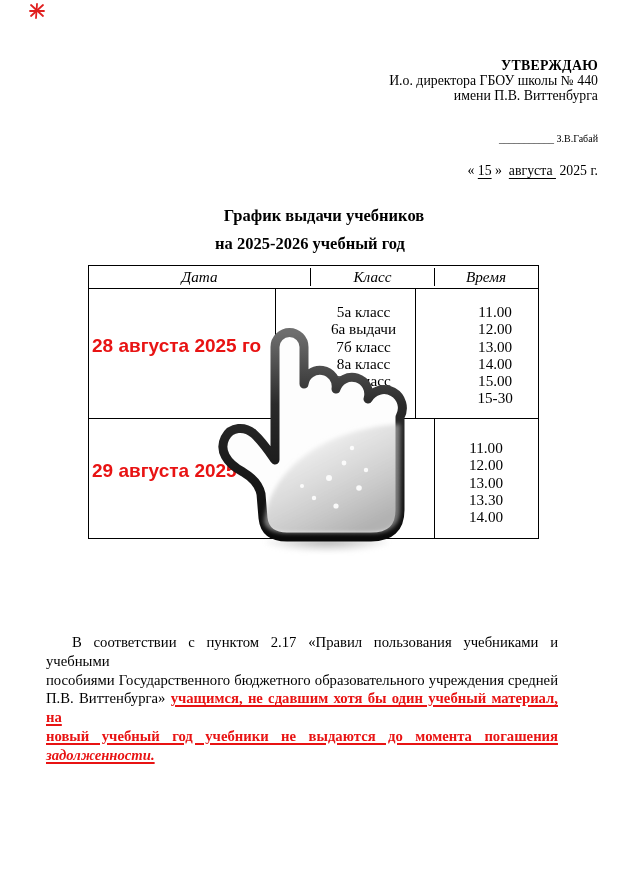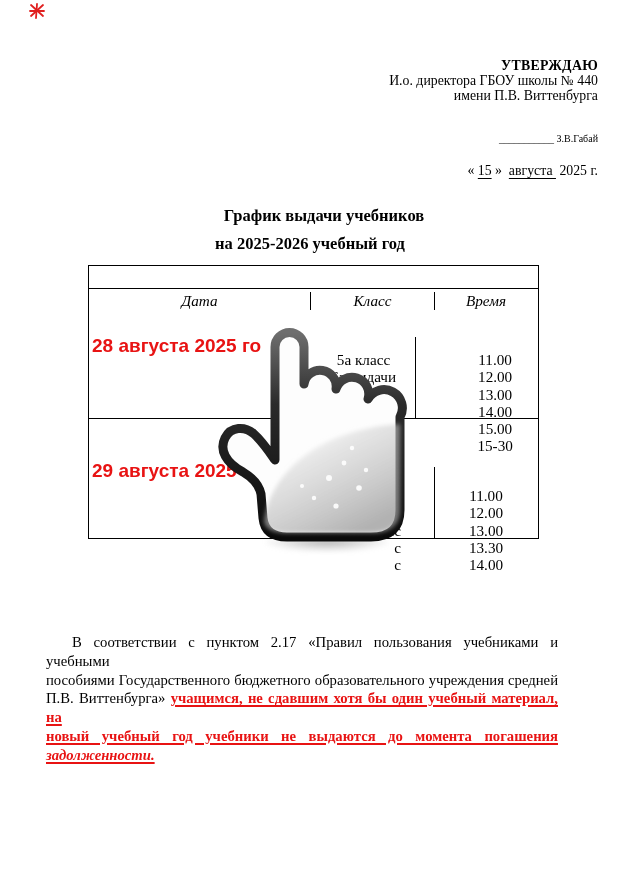--- a/index.html
+++ b/index.html
@@ -17,21 +17,21 @@
   .date-line .u{text-decoration:underline;text-underline-offset:3px;}
 
   
   .title1{position:absolute;top:206px;left:0;right:0;text-align:center;font-weight:bold;font-size:16.5px;padding-left:28px;}
   .title2{position:absolute;top:234px;left:0;right:0;text-align:center;font-weight:bold;font-size:16.5px;}
 
   
   .tbl{position:absolute;left:88px;top:265px;width:449px;border:1.4px solid #000;font-size:15.2px;z-index:1;}
   .t-row{display:flex;}
   .t-row.inner{border-bottom:1.4px solid #000;}
-  .cell{box-sizing:border-box;margin-top:48px;}
+  .cell{box-sizing:border-box;}
   .c1{width:222px;border-right:1.4px solid #000;}
   .c2{width:124px;border-right:1.4px solid #000;}
   .c3{width:102px;}
   .h-row{height:22px;align-items:center;}
   .h-row .cell{text-align:center;font-style:italic;}
   .r1{height:129px;gap:36px;}
   .r2{height:119px;}
   .klist1{padding-top:14px;line-height:17.3px;text-align:center;}
   .klist2{padding-top:20px;line-height:17.3px;}
   .tlist1{padding-top:14px;line-height:17.3px;text-align:center;}

